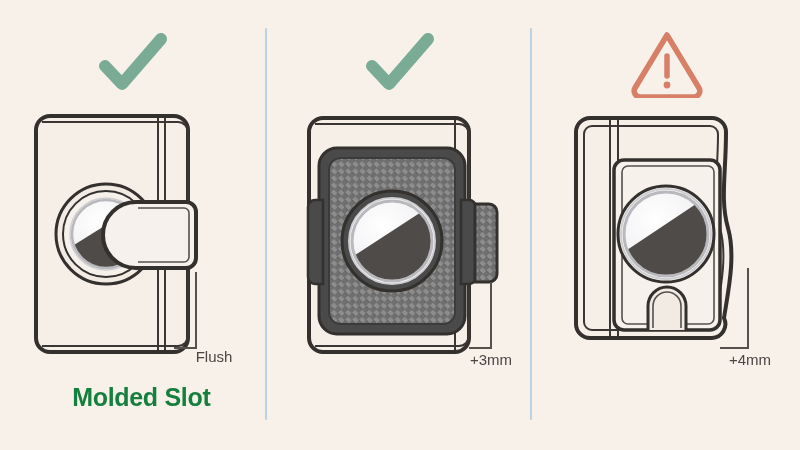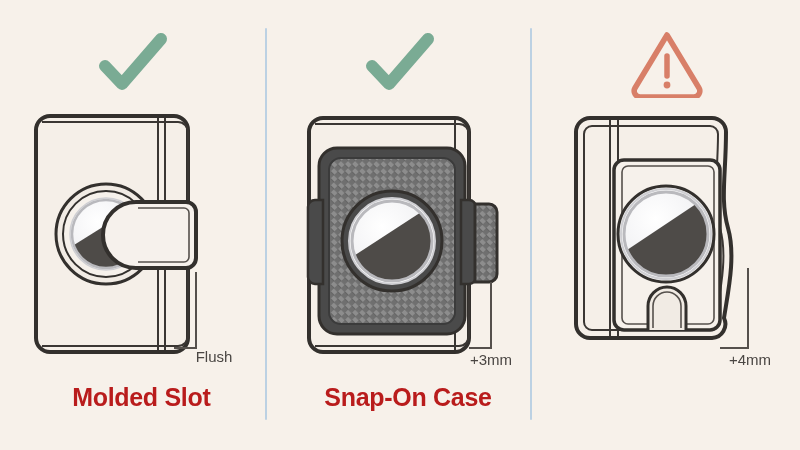--- a/index.html
+++ b/index.html
@@ -62,21 +62,21 @@
     height: 272px;
   }
   .panel-title {
     position: absolute;
     top: 383px;
     left: 16px;
     right: 0;
     text-align: center;
     font-size: 25px;
     font-weight: bold;
-    color: #b91c1c;
+    color: #15803d;
     letter-spacing: -0.3px;
     white-space: nowrap;
   }
 </style>
 </head>
 <body>
 
 <div id="stage">
 
   <div class="panels">
@@ -193,21 +193,20 @@
           </g>
           <circle cx="0" cy="0" r="40" fill="none" stroke="#b9b9bd" stroke-width="3"></circle>
         </g>
 
         <g>
           <path d="M206 178 V244 H184" fill="none" stroke="#55504c" stroke-width="2"></path>
         </g>
         <text x="206" y="261" text-anchor="middle" font-family="Liberation Sans, sans-serif" font-size="15" fill="#4a4643">+3mm</text>
       </svg>
 
-      <div class="panel-title">Snap-On Case</div>
     </div>
 
     <div class="panel">
 
       <svg class="status-icon" viewBox="0 0 76 72">
         <path d="M38 9 L70 62 a6 6 0 0 1 -5 9 H11 a6 6 0 0 1 -5 -9 Z" fill="none" stroke="#d87f68" stroke-width="5.5" stroke-linejoin="round"></path>
         <line x1="38" y1="30" x2="38" y2="50" stroke="#d87f68" stroke-width="5.5" stroke-linecap="round"></line>
         <circle cx="38" cy="59" r="3.4" fill="#d87f68"></circle>
       </svg>
 

